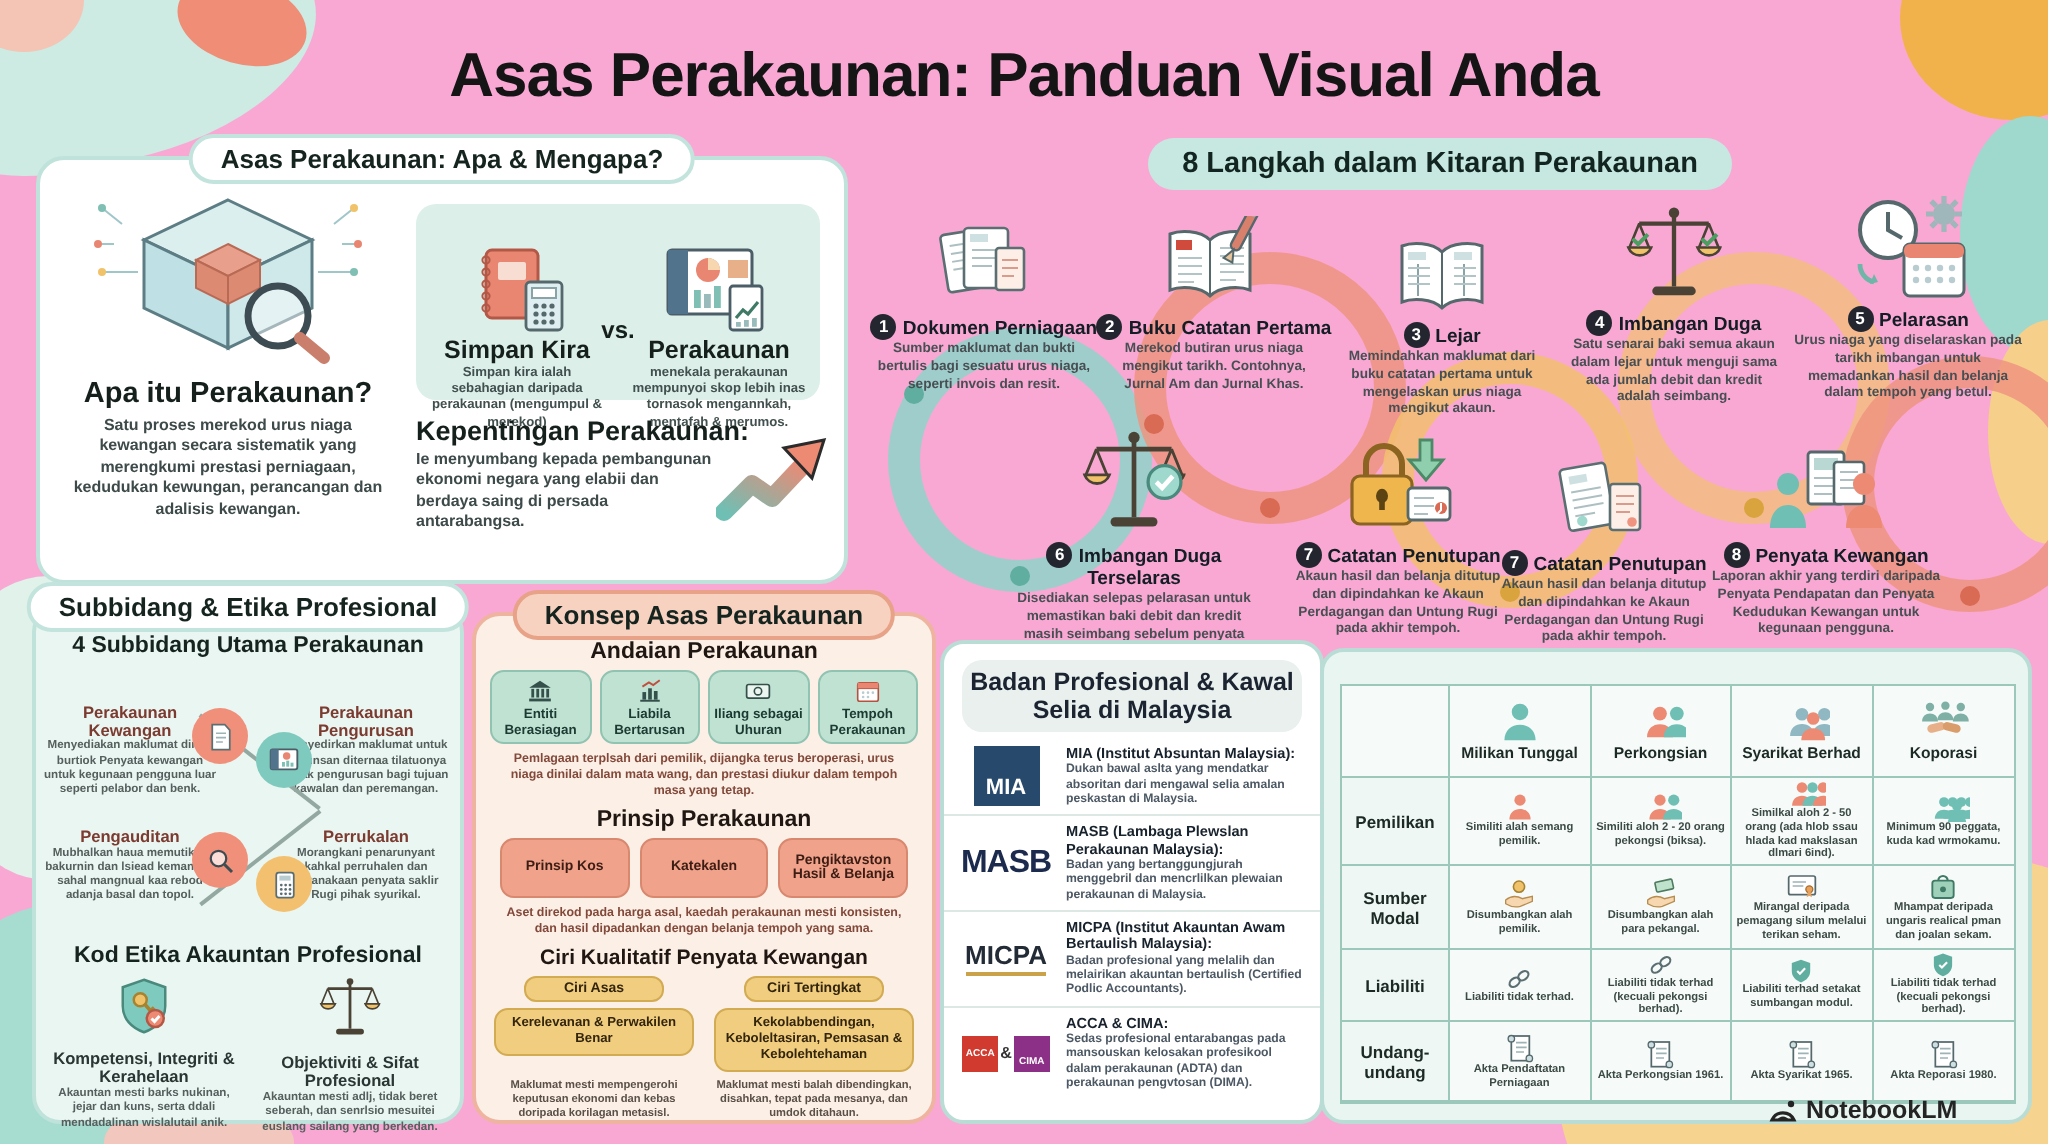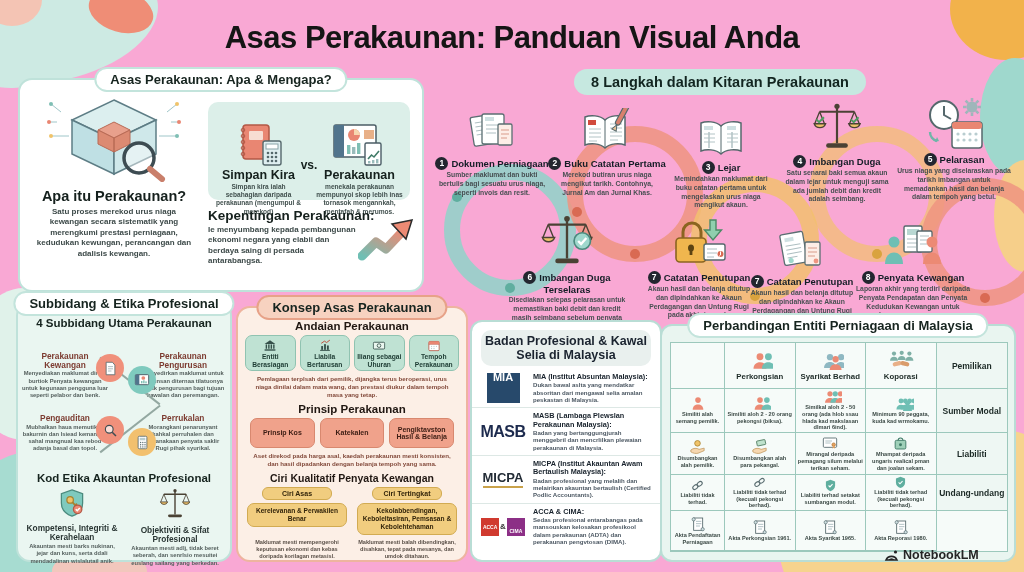--- a/index.html
+++ b/index.html
@@ -57,21 +57,21 @@
   .ciri-col{flex:1;}
   .ciri-pill{background:#f1cd7f;border:1px solid #d2ab52;border-radius:6px;font-size:7px;font-weight:bold;color:#33250b;text-align:center;padding:2px 2px;width:64%;margin:0 auto;}
   .ciri-box{background:#f1cd7f;border:1px solid #d2ab52;border-radius:7px;font-size:6.6px;font-weight:bold;color:#33250b;text-align:center;padding:3px 3px;margin-top:3px;line-height:1.2;}
   .ciri-note{flex:1;font-size:5.6px;font-weight:bold;color:#5a5048;text-align:center;line-height:1.25;}
   
   .pE{left:470px;top:320px;width:188px;height:238px;background:#fff;border:2px solid #b9ddd5;border-radius:12px;}
   .bd-h{margin:8px 9px 3px;background:#e9f0ee;border-radius:10px;padding:4px 4px;text-align:center;font-weight:bold;font-size:12.5px;line-height:1.12;color:#1b2430;}
   .bd-row{display:flex;align-items:center;padding:4px 7px;}
   .bd-row+.bd-row{border-top:1px solid #dde8e5;}
   .bd-logo{width:48px;min-width:48px;display:flex;align-items:center;justify-content:center;}
-  .logo-mia{width:33px;height:30px;background:#27496b;color:#fff;font-size:11px;font-weight:bold;display:flex;align-items:flex-end;justify-content:center;padding-bottom:20px;box-sizing:border-box;}
+  .logo-mia{width:33px;height:30px;background:#27496b;color:#fff;font-size:11px;font-weight:bold;display:flex;align-items:flex-end;justify-content:center;padding-bottom:3px;box-sizing:border-box;}
   .logo-masb{font-size:16px;font-weight:bold;color:#1c2a4d;letter-spacing:-.5px;}
   .logo-micpa{font-size:13px;font-weight:bold;color:#232c36;border-bottom:2px solid #c9a24a;padding-bottom:1px;}
   .logo-sq{width:18px;height:18px;color:#fff;font-size:5px;font-weight:bold;display:flex;align-items:center;justify-content:center;}
   .logo-acca{background:#d03a2f;}
   .logo-cima{background:#8c2f86;align-items:flex-end;padding-bottom:2px;box-sizing:border-box;}
   .logo-amp{font-size:8px;font-weight:bold;color:#333;margin:0 1px;}
   .bd-text{flex:1;padding-left:6px;}
   .bd-t{font-weight:bold;font-size:7.3px;color:#18222c;line-height:1.15;}
   .bd-d{font-size:6.1px;font-weight:bold;color:#4c5863;line-height:1.2;}
   
@@ -623,24 +623,29 @@
         <div class="logo-sq logo-cima">CIMA</div>
       </div>
       <div class="bd-text">
           <div class="bd-t">ACCA &amp; CIMA:</div>
           <div class="bd-d">Sedas profesional entarabangas pada mansouskan kelosakan profesikool dalam perakaunan (ADTA) dan perakaunan pengvtosan (DIMA).</div>
         </div>
     </div>
   </div>
 
   <div class="panel pF">
-    <div class="pill">Perbandingan Entiti Perniagaan di Malaysia</div>
     <div class="cmp-table">
 
       <div class="cmp-cell"></div>
+      <div class="cmp-cell cmp-colhead">
+        <svg width="22" height="22" viewBox="0 0 24 24" fill="#6fbfb4">
+            <use href="#sym-person"></use>
+          </svg>
+        <div>Milikan Tunggal</div>
+      </div>
       <div class="cmp-cell cmp-colhead">
         <svg width="26" height="22" viewBox="0 0 34 24">
             <use href="#sym-person" fill="#ec8a74" x="0"></use>
             <use href="#sym-person" fill="#6fbfb4" x="11"></use>
           </svg>
         <div>Perkongsian</div>
       </div>
       <div class="cmp-cell cmp-colhead">
         <svg width="28" height="22" viewBox="0 0 40 24">
             <use href="#sym-person" fill="#8fb8c2" x="0"></use>

